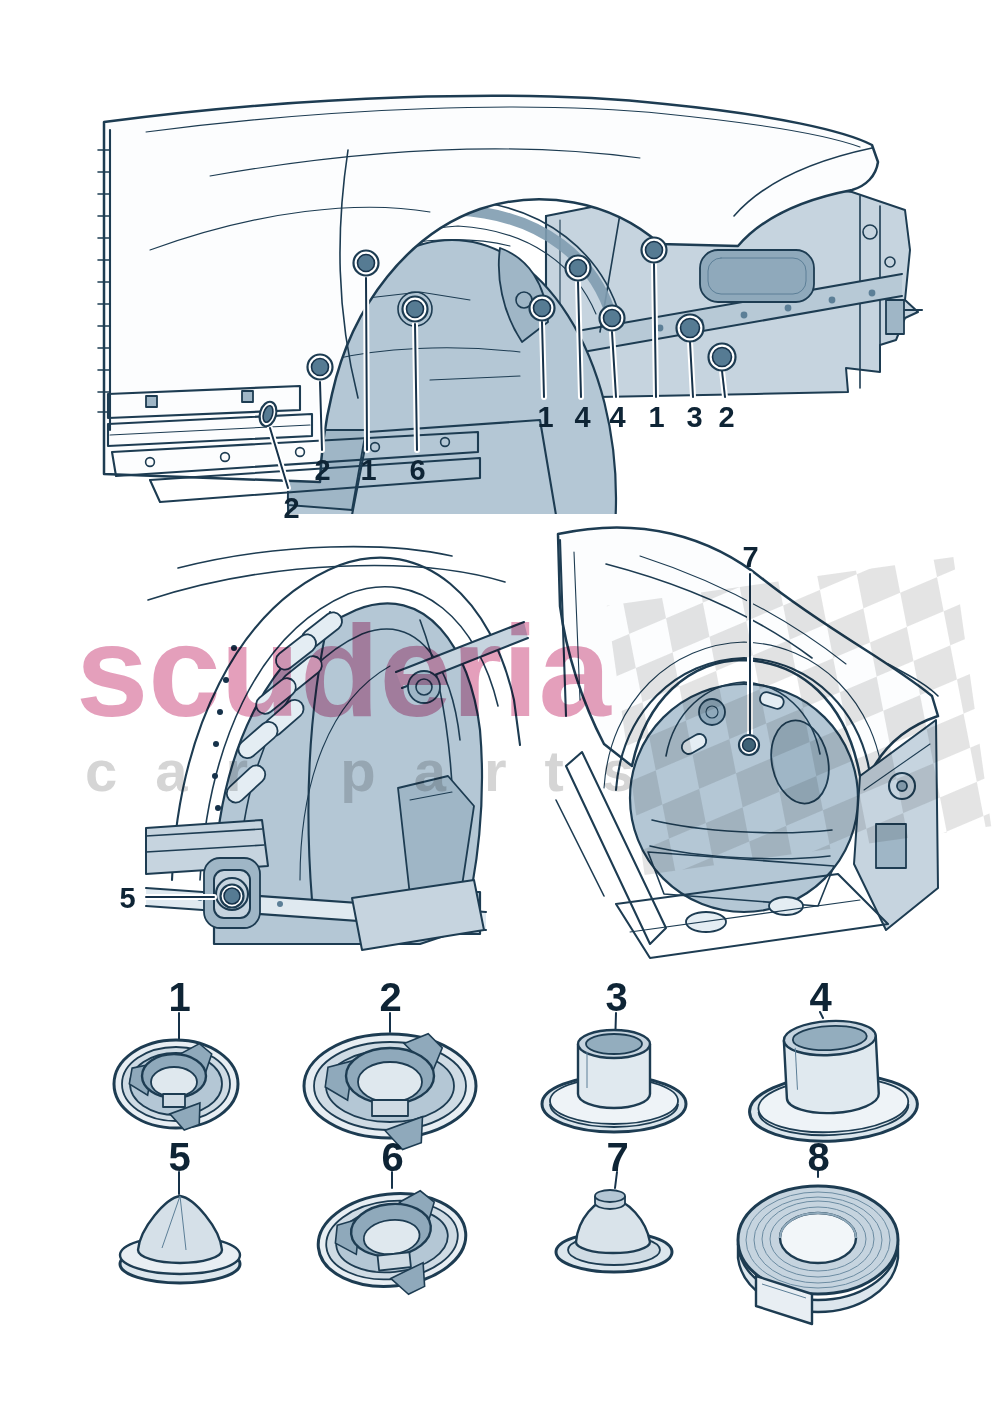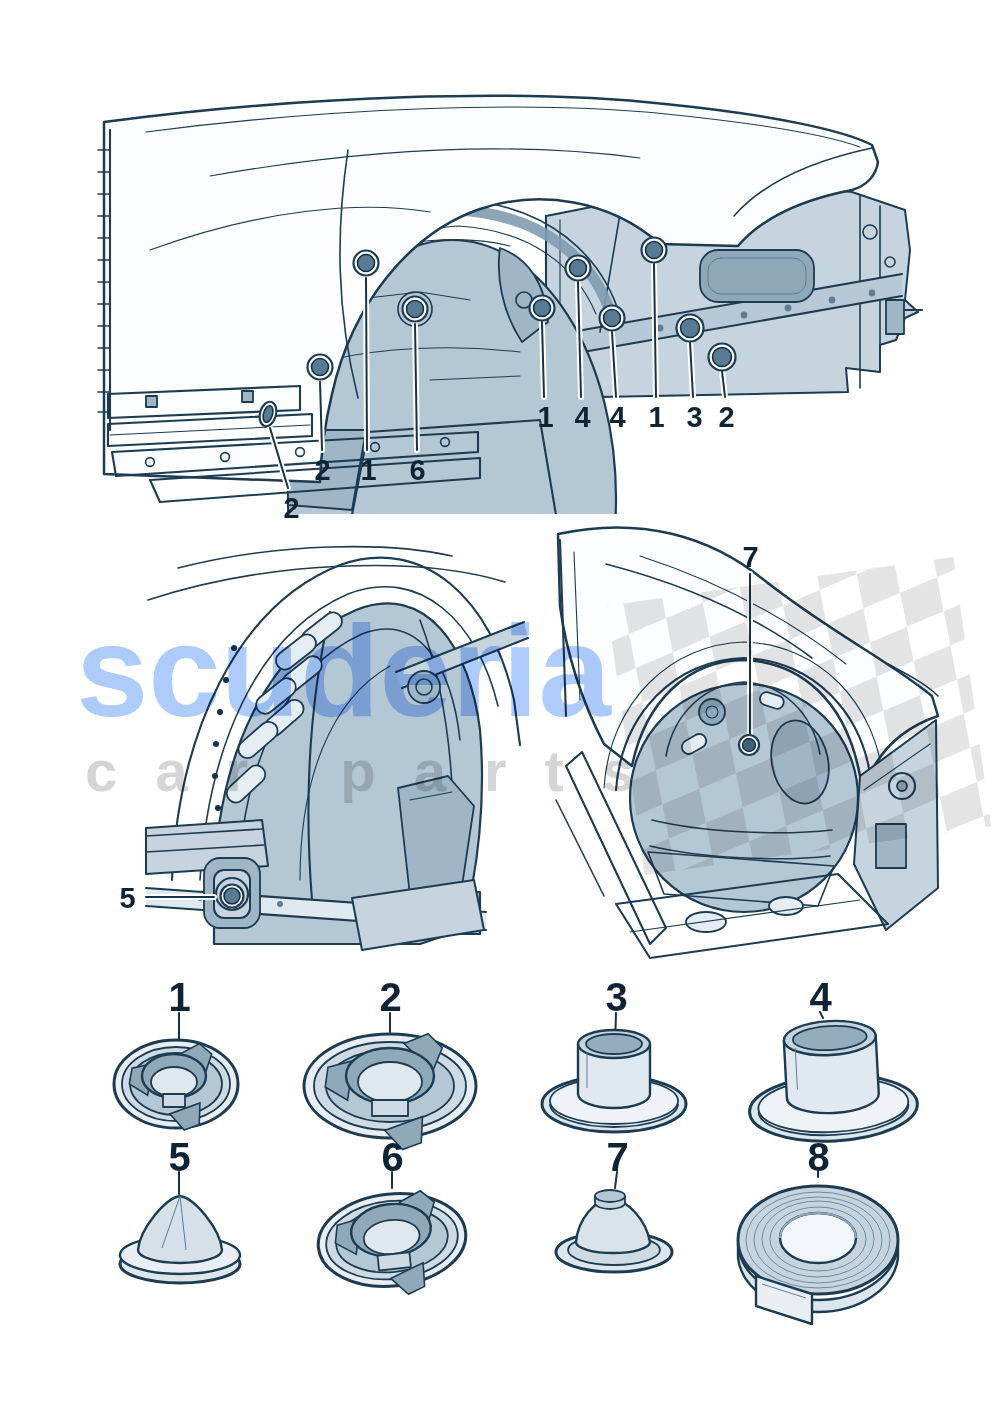--- a/index.html
+++ b/index.html
@@ -22,21 +22,21 @@
   .ld{stroke:#16324a;stroke-width:2;fill:none;stroke-linecap:round}
   .dotO{fill:#ffffff;stroke:#1d3c52;stroke-width:2.2}
   .dotI{fill:#567b93;stroke:#16324a;stroke-width:1.6}
   .p3{stroke:#1d3c52;stroke-width:3;stroke-linejoin:round}
   .p25{stroke:#1d3c52;stroke-width:2.4;stroke-linejoin:round}
   .p18{stroke:#1d3c52;stroke-width:1.8;stroke-linejoin:round}
 
   
   .wm-layer{position:absolute;left:0;top:0;width:992px;height:1403px;pointer-events:none;}
   .wm-title{position:absolute;left:76px;top:606px;font-size:130px;font-weight:bold;line-height:1;
-            letter-spacing:0px;color:#3b82f6;opacity:.42;mix-blend-mode:multiply;}
+            letter-spacing:0px;color:#be185d;opacity:.42;mix-blend-mode:multiply;}
   .wm-sub{position:absolute;left:85px;top:742px;font-size:58px;font-weight:bold;line-height:1;
           letter-spacing:38px;color:#8f8f8f;opacity:.38;mix-blend-mode:multiply;}
   .checker{position:absolute;left:600px;top:552px;mix-blend-mode:multiply;opacity:.8;}
 
   
   .co{position:absolute;transform:translate(-50%,-50%);font-weight:bold;font-size:29px;line-height:1;
       color:#0e2435;letter-spacing:-1px;}
   .pn{position:absolute;transform:translate(-50%,-50%);font-weight:bold;font-size:40px;line-height:1;
       color:#0e2435;letter-spacing:-1px;}
 </style>

